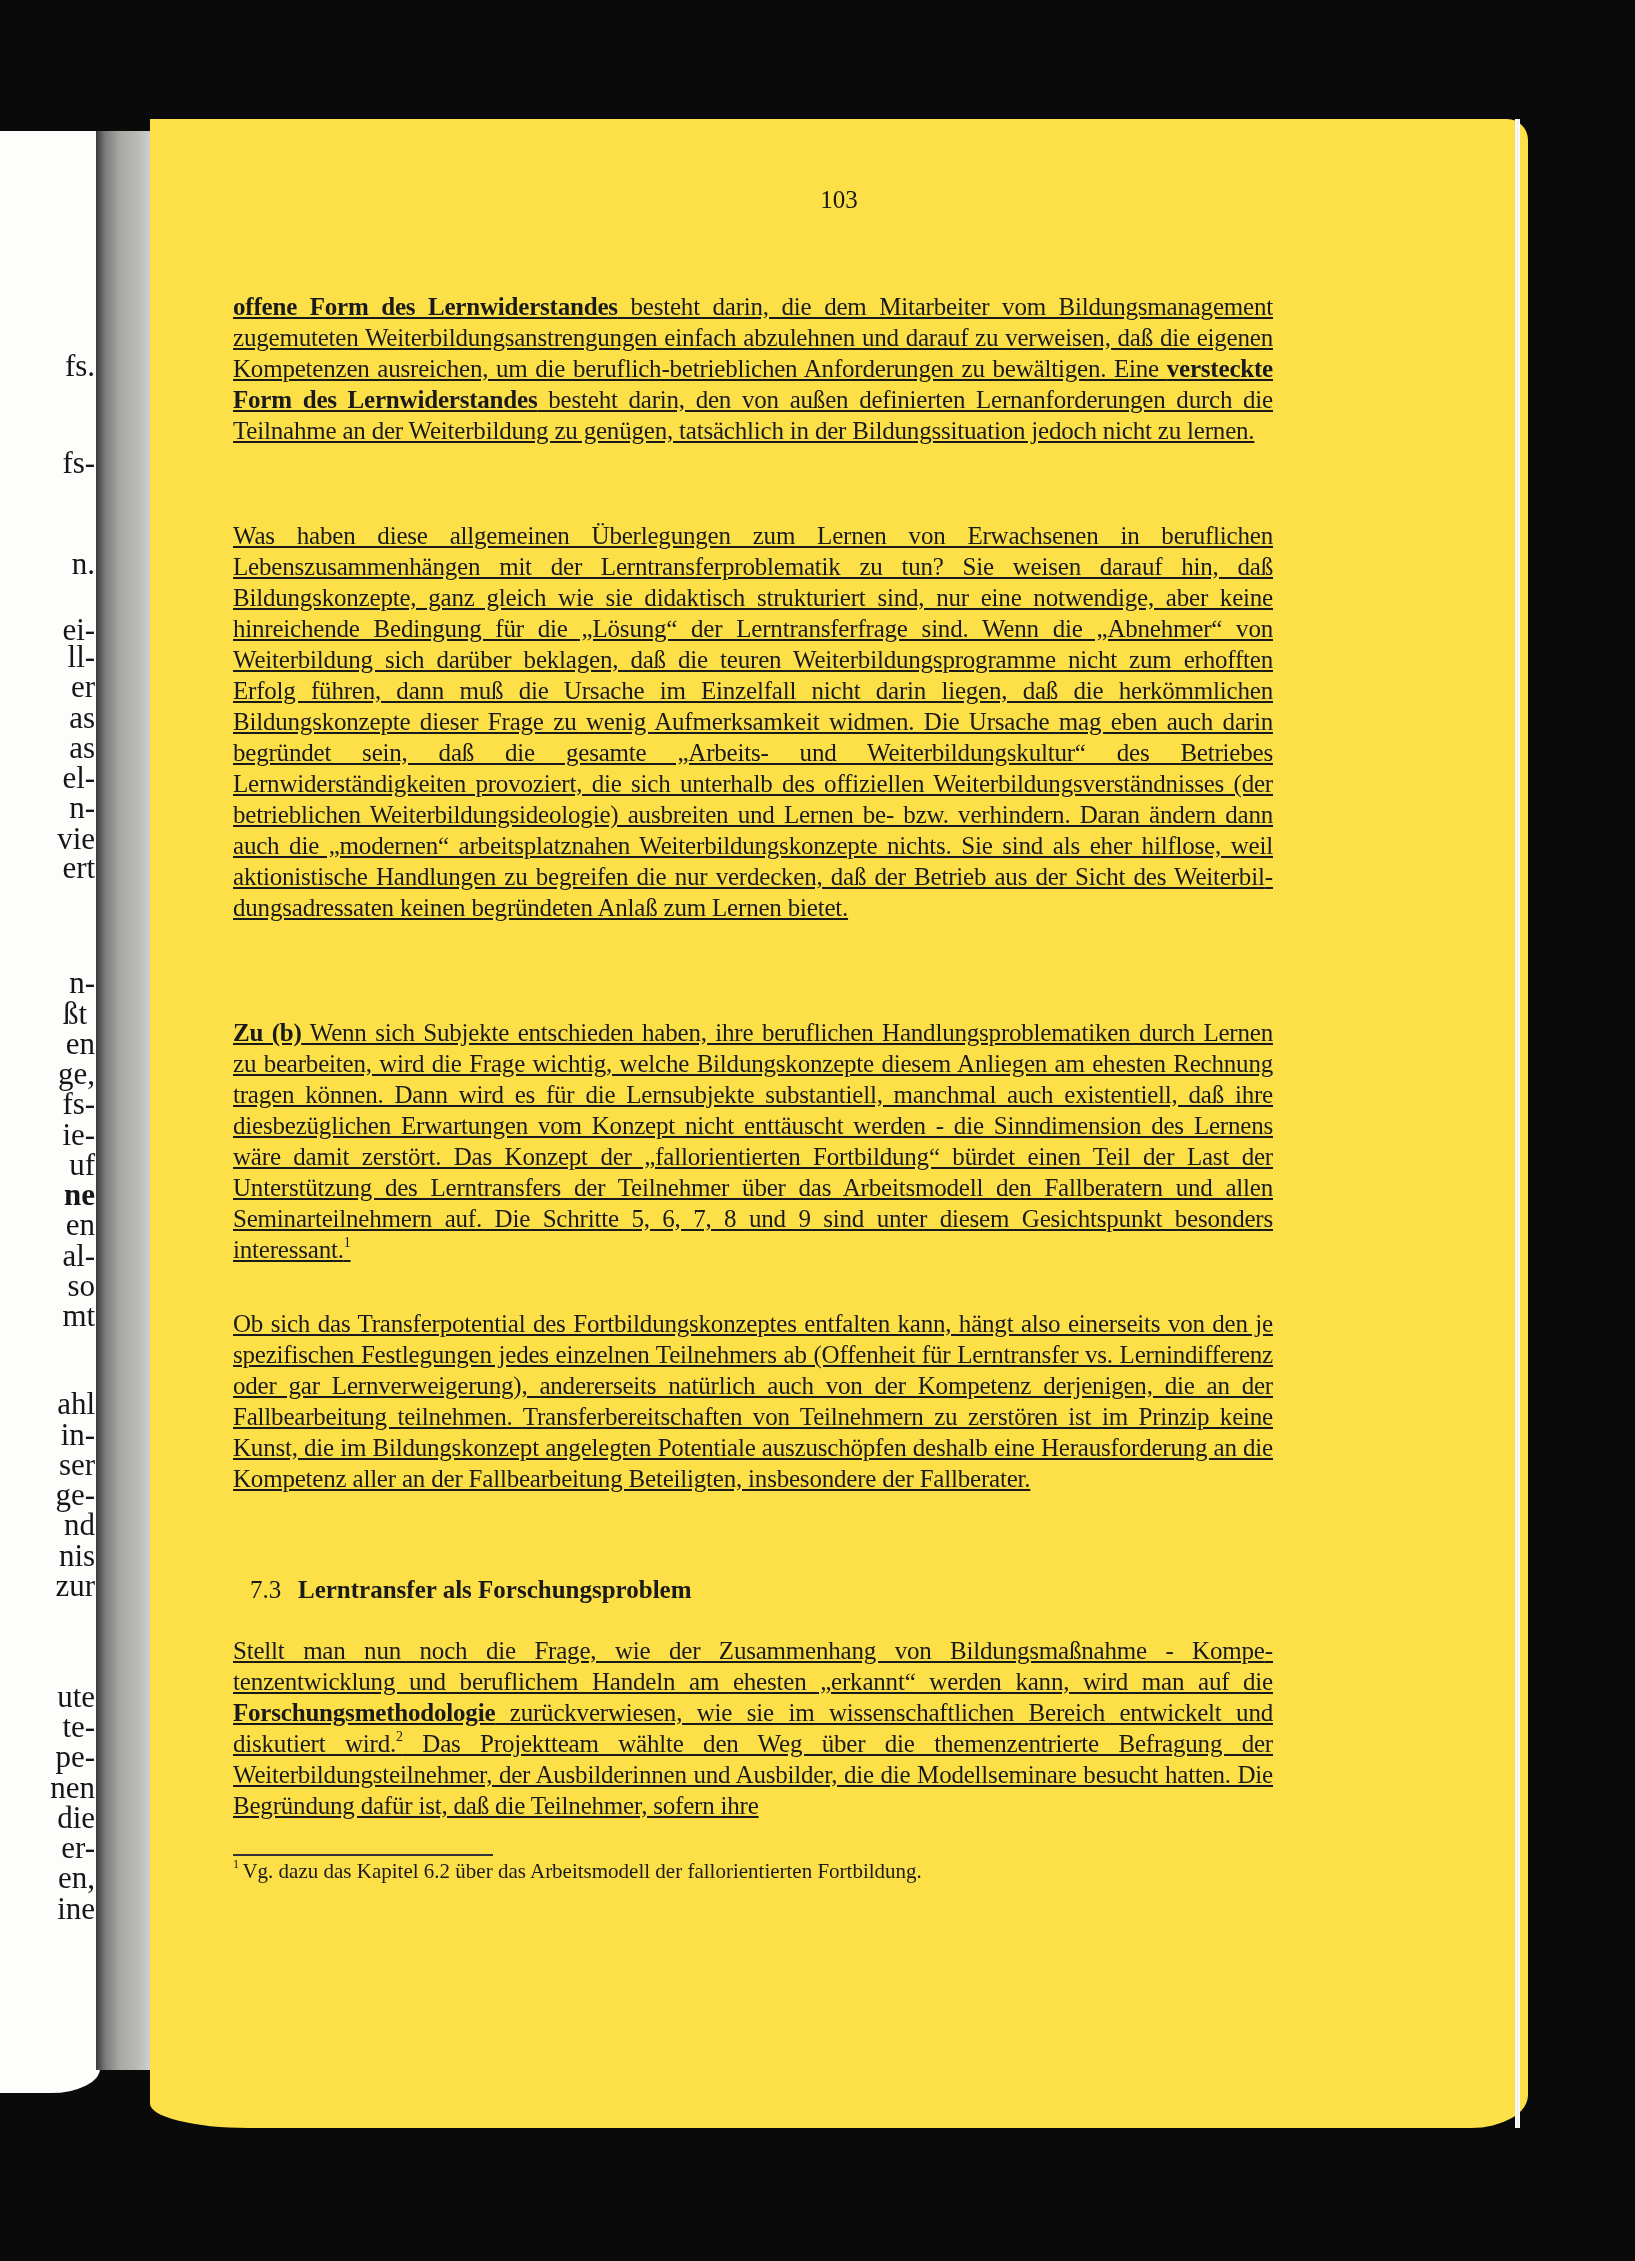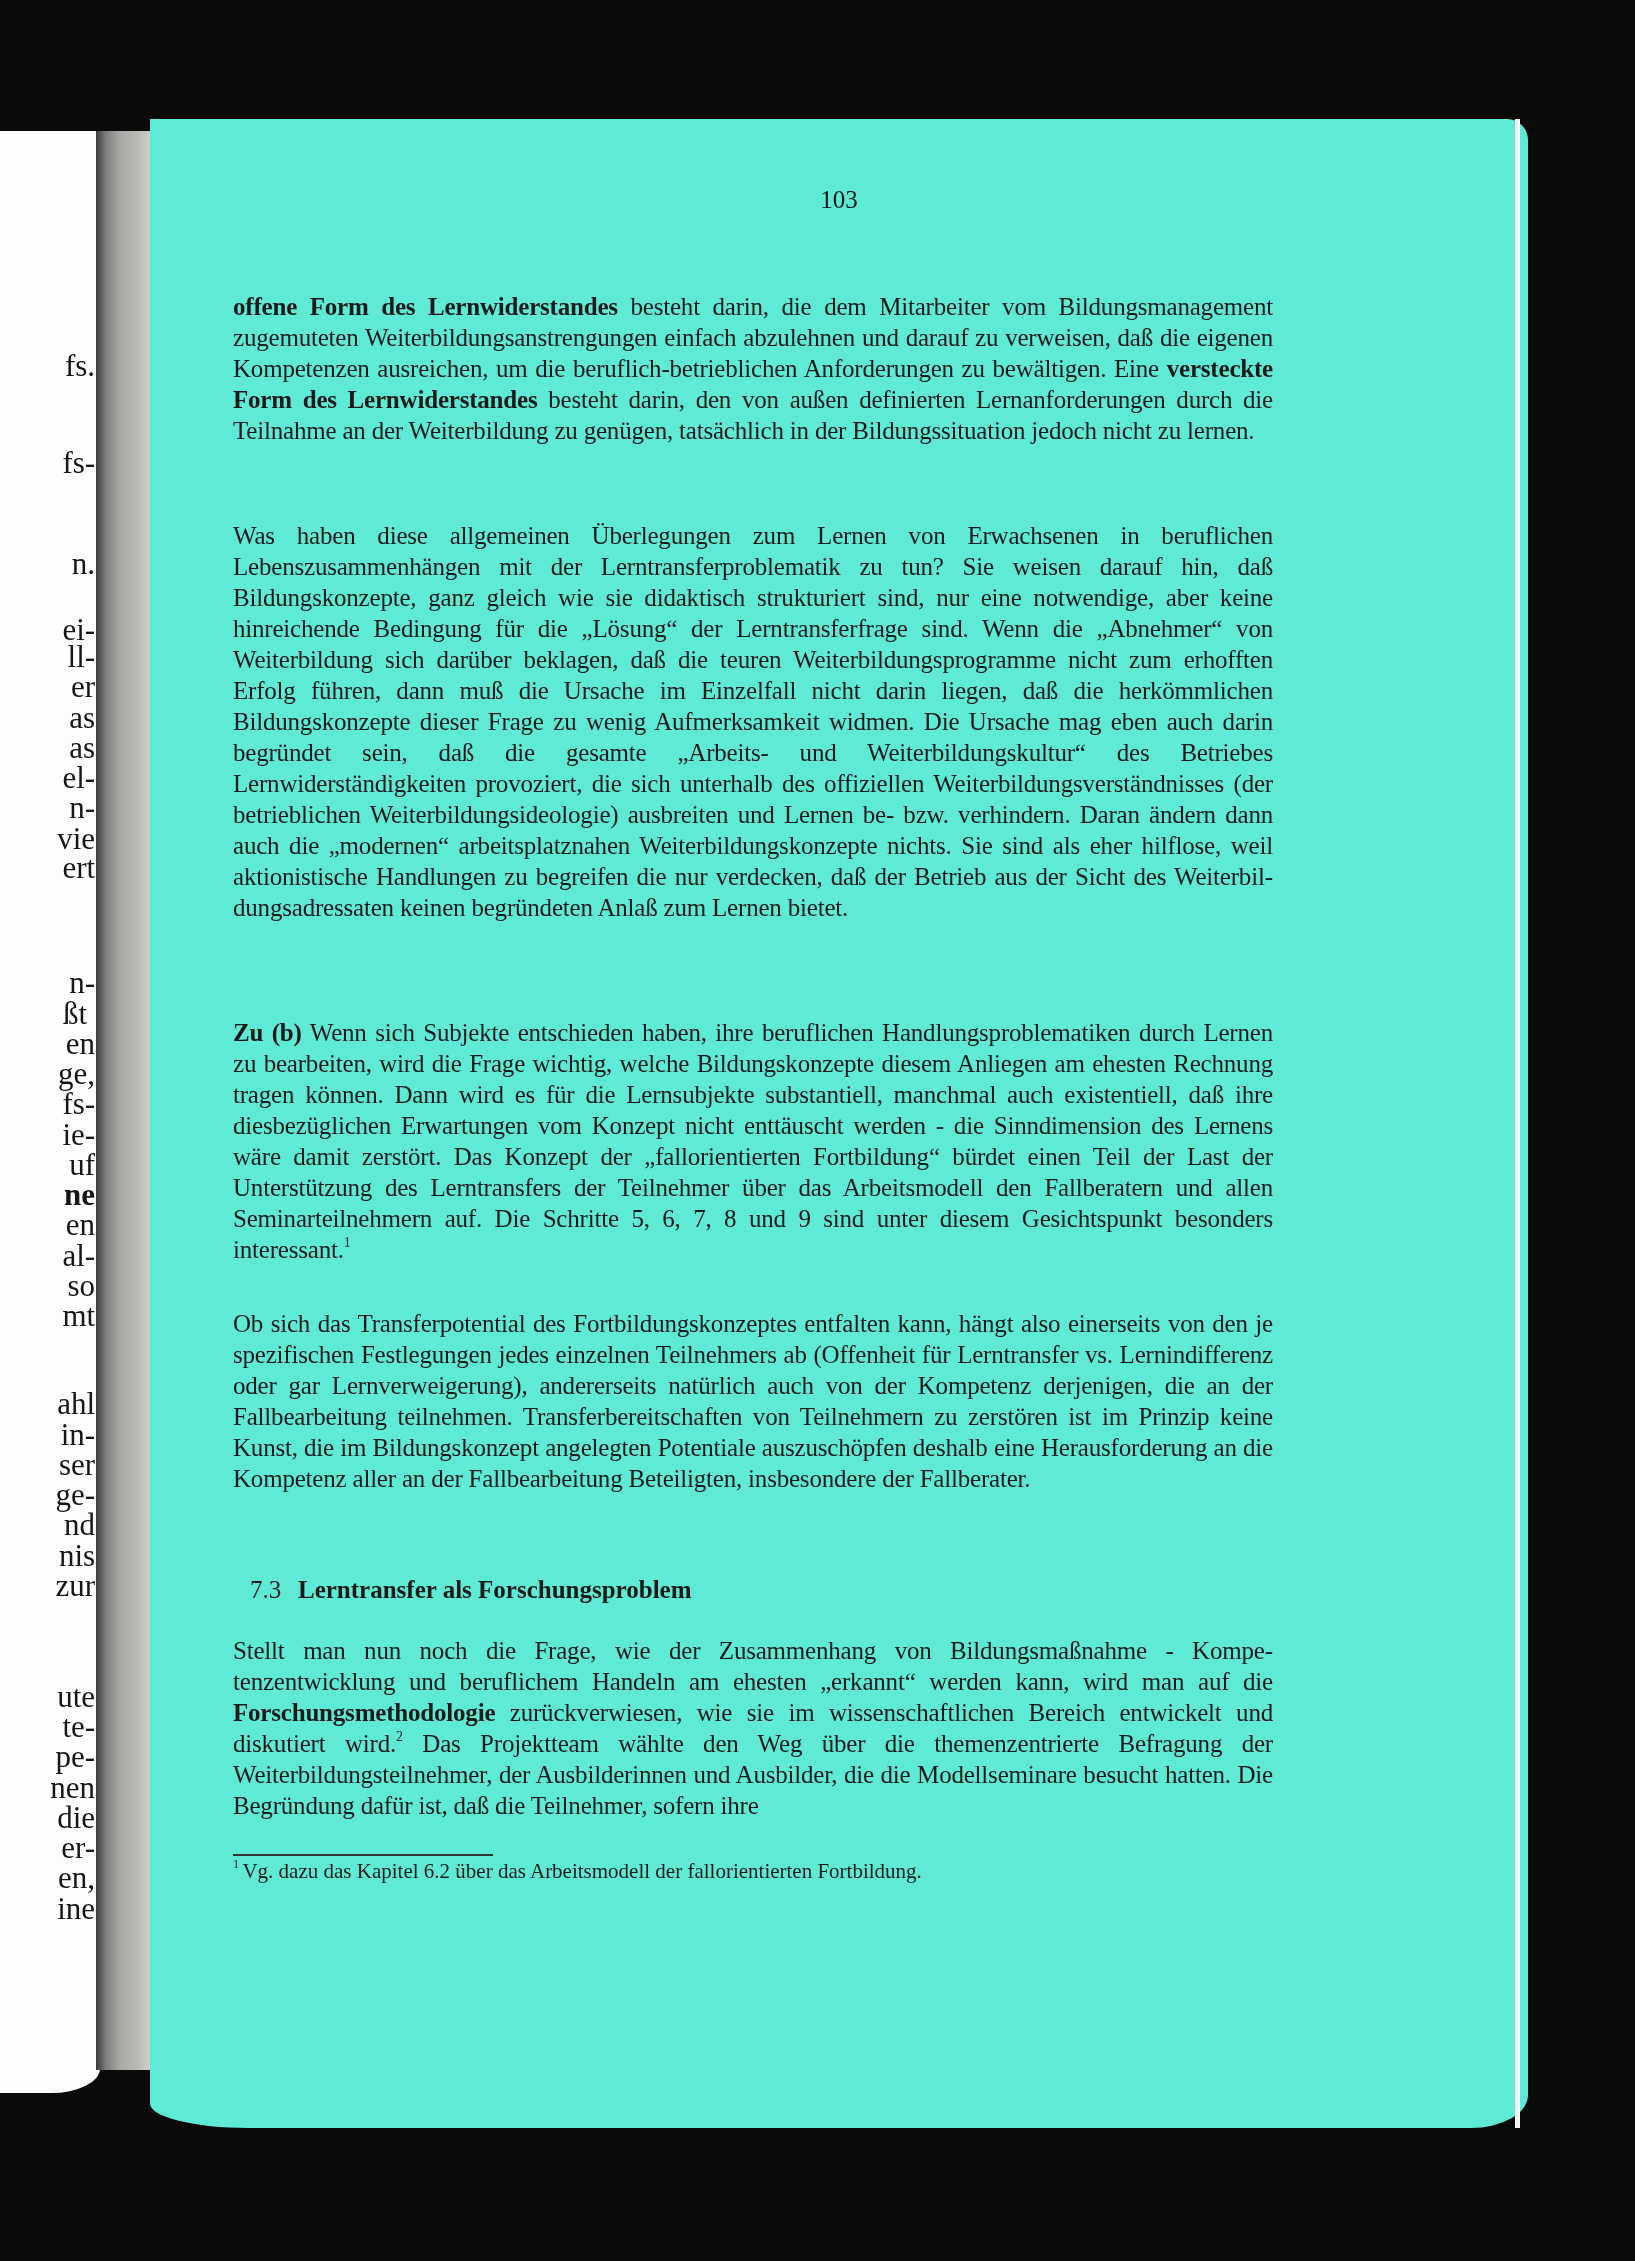--- a/index.html
+++ b/index.html
@@ -26,39 +26,39 @@
   }
   .left-frag.bold { font-weight: bold; }
   
   .gutter {
     position: absolute; left: 96px; top: 131px; width: 54px; height: 1939px;
     background: linear-gradient(to right, #3a3a3a 0%, #7d7d7d 18%, #a9a9a6 45%, #b8b8b4 75%, #cfcfcb 100%);
   }
   
   .page {
     position: absolute; left: 150px; top: 119px; width: 1378px; height: 2009px;
-    background: #5eead4;
+    background: #fde047;
     border-top-right-radius: 21px;
     border-bottom-right-radius: 57px 33px;
     border-bottom-left-radius: 98px 24.5px;
   }
   .page-edge {
     position: absolute; right: 8.2px; top: 0; width: 4.9px; height: 100%;
     background: linear-gradient(to right, #ffffff, #f1f1ec, #ffffff);
   }
   .page-number {
     position: absolute; left: 0; width: 100%; top: 67px;
     text-align: center; font-size: 25px; color: #1a1a1a;
   }
   .col {
     position: absolute; left: 83px; width: 1040px;
     font-size: 25px; line-height: 31px; text-align: justify;
     letter-spacing: -0.2px;
   }
-  .col p { margin: 0; }
+  .col p { margin: 0; text-decoration: underline; }
   .col b { font-weight: bold; }
   .heading {
     position: absolute; left: 83px; font-size: 25px; font-weight: bold;
   }
   .heading .num { font-weight: normal; display: inline-block; width: 65px; }
   sup { font-size: 14px; line-height: 0; vertical-align: 11.4px; }
   .fn-rule {
     position: absolute; left: 83px; top: 1735px; width: 260px; height: 1.6px;
     background: #333;
   }

